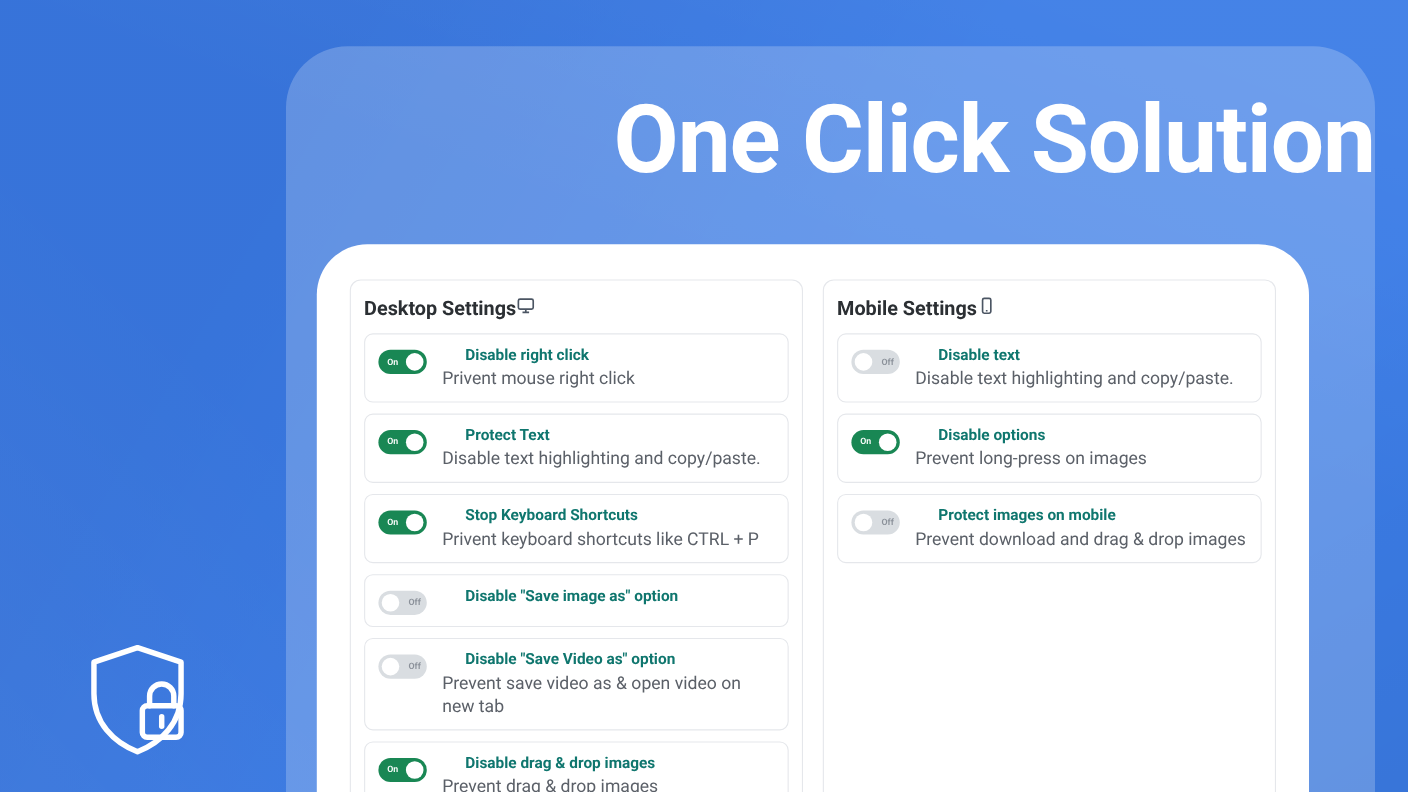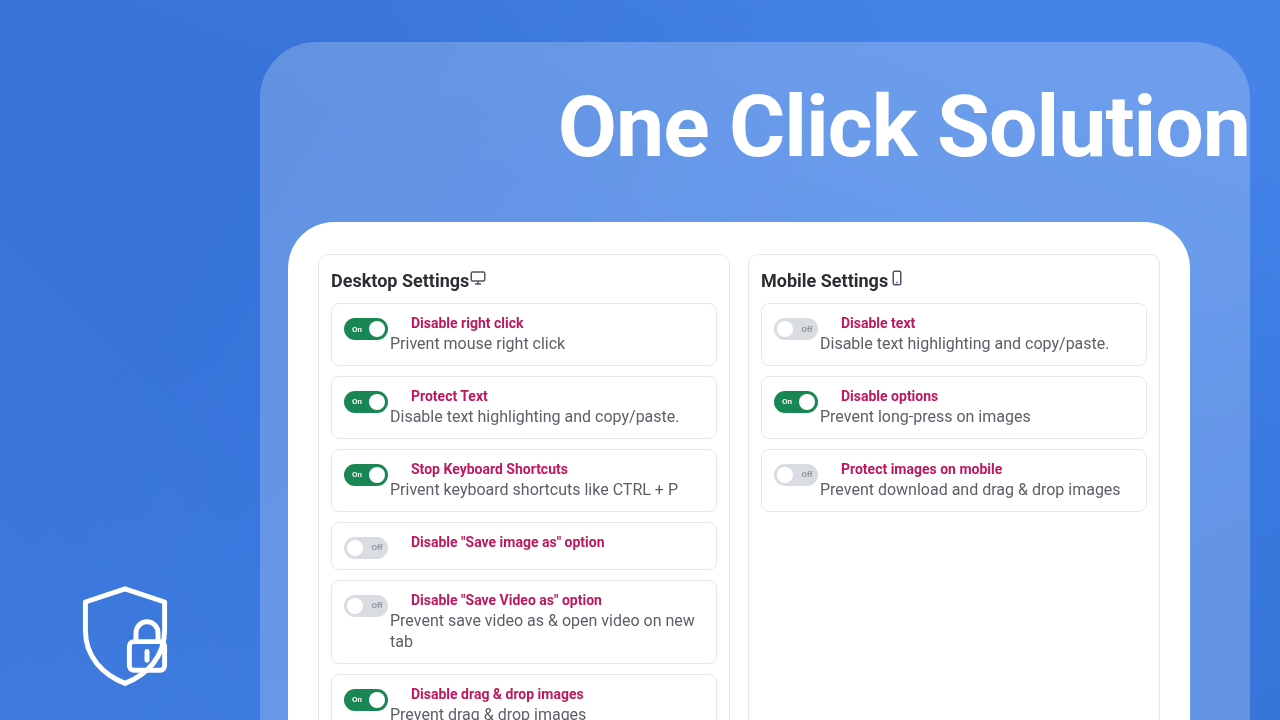--- a/index.html
+++ b/index.html
@@ -68,42 +68,42 @@
   .icon-monitor, .icon-phone {
     width:18px; height:18px; stroke:#4b5563; stroke-width:2; fill:none;
   }
   .setting {
     border:1px solid #e5e7eb;
     border-radius:8px;
     padding:10px 12px;
     margin-bottom:10px;
     display:flex;
     align-items:flex-start;
-    gap:2px;
+    gap:14px;
   }
   .toggle {
     width:44px; height:22px; border-radius:11px;
     position:relative; flex-shrink:0;
     display:flex; align-items:center;
     font-size:8px; font-weight:600;
     cursor:pointer;
     margin-top:4px;
   }
   .toggle .knob {
     width:16px; height:16px; border-radius:50%;
     background:#fff; position:absolute; top:3px;
   }
   .toggle[data-state="on"] { background:#198754; }
   .toggle[data-state="on"] .knob { right:3px; }
   .toggle[data-state="on"] .tlabel { color:#fff; margin-left:8px; }
   .toggle[data-state="off"] { background:#d9dde1;justify-content:center; }
   .toggle[data-state="off"] .knob { left:3px; }
   .toggle[data-state="off"] .tlabel { color:#8a9099; margin-left:22px; }
   .texts { flex:1; }
-  .s-title { font-size:14px; font-weight:700; color:#be185d; line-height:1.3;padding-left:21px; }
+  .s-title { font-size:14px; font-weight:700; color:#0f766e; line-height:1.3;padding-left:21px; }
   .s-desc  { font-size:16px; color:#5b6068; margin-top:2px; line-height:1.3; }
 
   .shield-lock {
     position:absolute;
     left:70px;
     bottom:30px;
     width:110px;
     height:110px;
   }
   .shield-lock svg { stroke:#fff; stroke-width:4.5; fill:none; stroke-linejoin:round; stroke-linecap:round; }

